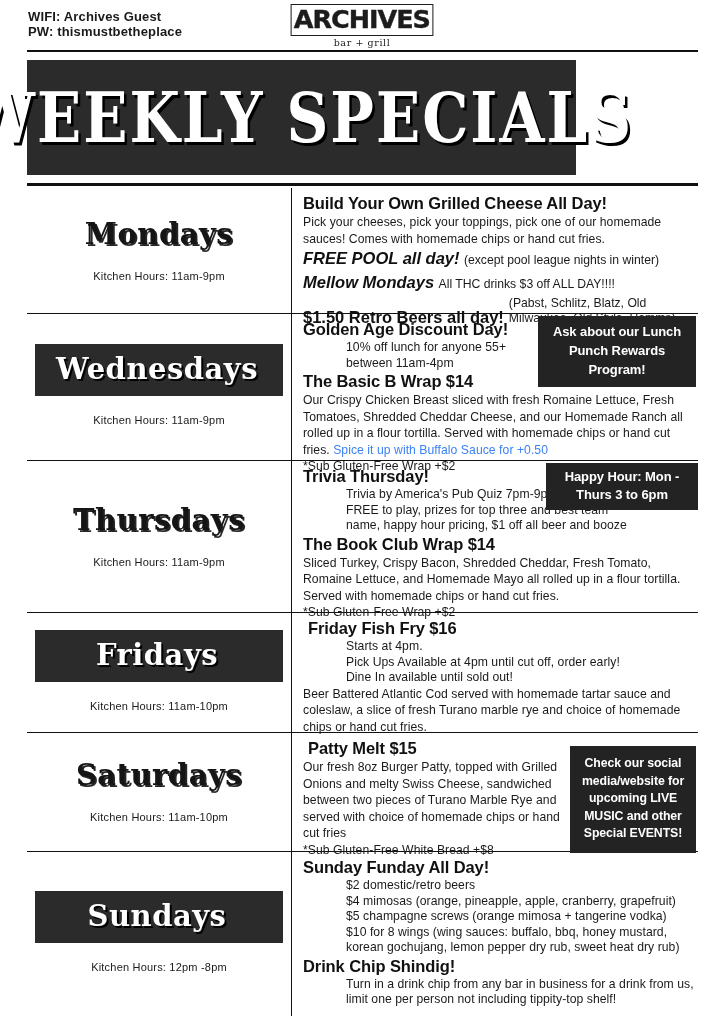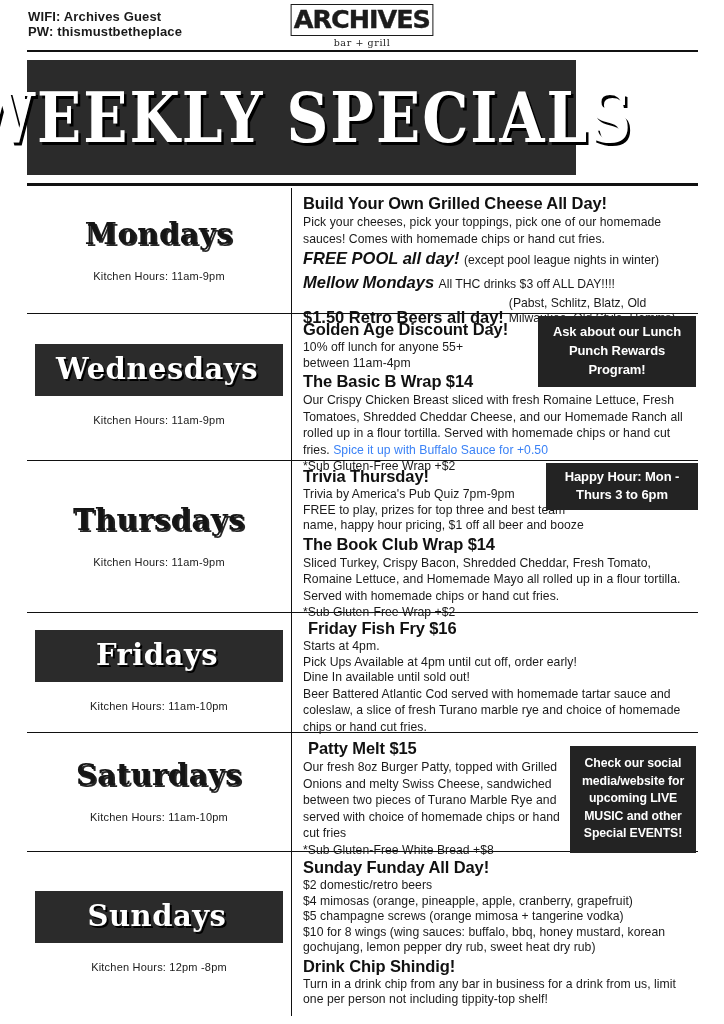--- a/index.html
+++ b/index.html
@@ -165,21 +165,21 @@
     letter-spacing: -0.1px;
     color: #111;
   }
   h3.h-lg.indent { padding-left: 5px; }
   p.body-sm {
     font-size: 12.2px;
     line-height: 16.5px;
     letter-spacing: 0.05px;
     color: #1a1a1a;
   }
-  p.body-sm.tight { line-height: 15.5px; }
+  p.body-sm.tight { line-height: 15.5px; margin-left: 43px; }
   .inline-pair {
     display: block;
     line-height: 21px;
     margin-top: 1px;
   }
   .inline-pair .big {
     font-size: 16.5px;
     font-weight: bold;
     color: #111;
     font-style: italic;

